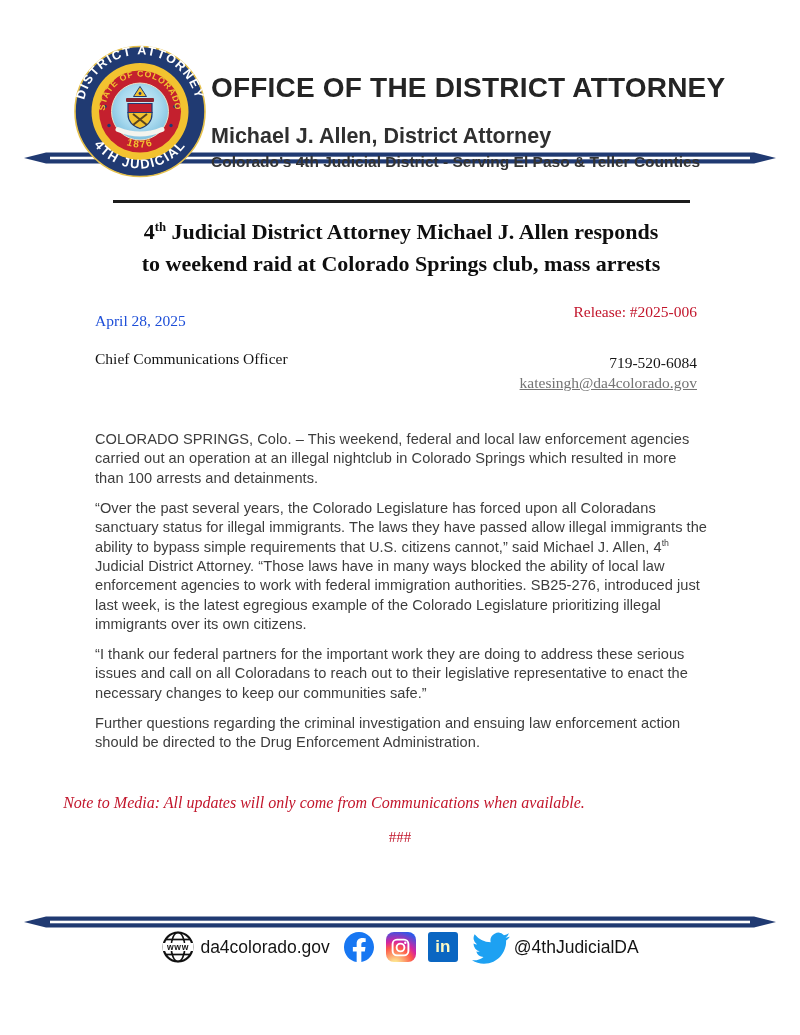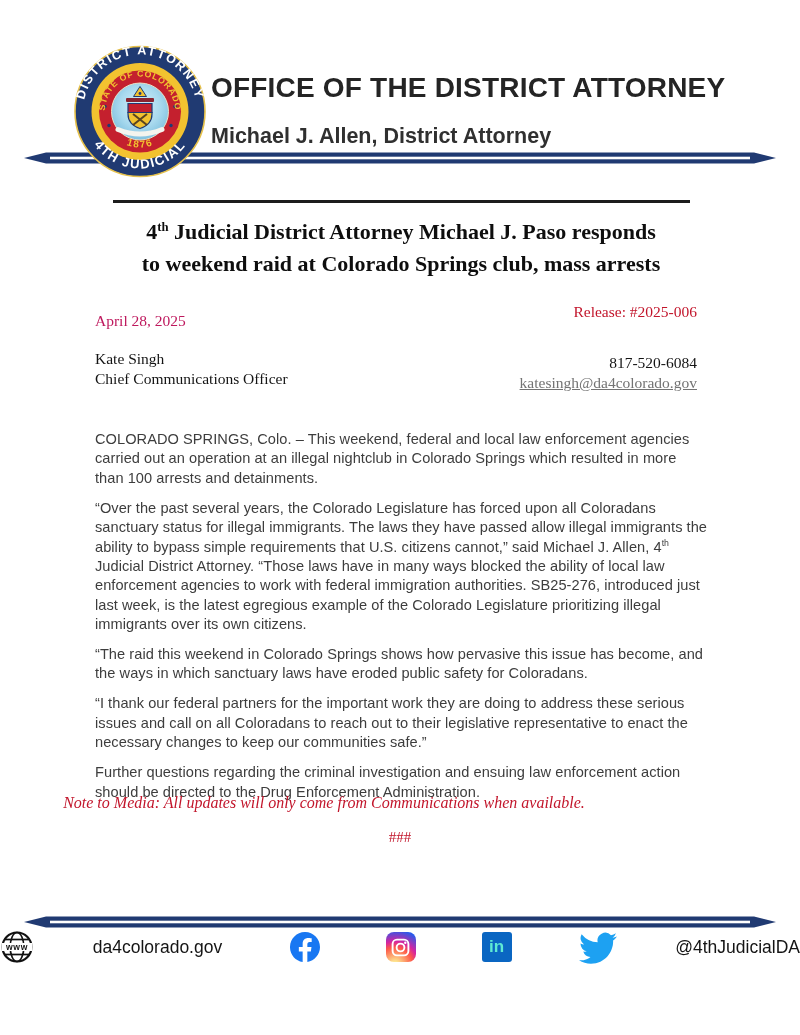--- a/index.html
+++ b/index.html
@@ -24,21 +24,21 @@
   .title-rule { position:absolute; left:113px; top:200px; width:577px; height:2.5px; background:#1c1c1c; }
   .release-title {
     position:absolute; left:95px; top:216px; width:612px; text-align:center;
     font-family:"Liberation Serif", serif; font-weight:bold; font-size:22px;
     line-height:31.5px; color:#0e0e0e;
   }
   .sup { font-size:0.58em; vertical-align:super; line-height:0; }
 
   
   .meta { font-family:"Liberation Serif", serif; font-size:15.5px; }
-  .date-line { position:absolute; left:95px; top:312px; color:#be185d; }
+  .date-line { position:absolute; left:95px; top:312px; color:#1d4ed8; }
   .release-number { position:absolute; right:103px; top:303px; color:#c2152b; }
   .contact-block { position:absolute; left:95px; top:349px; color:#141414; line-height:19.5px; }
   .phone-block { position:absolute; right:103px; top:353px; color:#141414; line-height:20px; text-align:right; }
   .email-link { text-decoration:underline; color:#737373; cursor:pointer; }
 
   
   .body-copy {
     position:absolute; left:95px; top:430px; width:613px;
     font-size:14.6px; line-height:19.4px; color:#3d3d3d; letter-spacing:0.05px;
   }
@@ -50,33 +50,33 @@
     font-family:"Liberation Serif", serif; font-style:italic; font-size:16px; color:#c2152b;
   }
   .end-mark {
     position:absolute; left:0; top:829px; width:800px; text-align:center;
     font-family:"Liberation Serif", serif; font-size:15px; color:#c2152b;
   }
 
   
   .footer-row {
     position:absolute; left:0; top:929px; width:800px; height:36px;
-    display:flex; justify-content:space-between; align-items:center;
+    display:flex; justify-content:center; align-items:center;
   }
   .footer-row .txt { font-size:17.5px; color:#141414; }
   .globe-icon { width:34px; height:34px; margin-right:5px; }
   .fb-icon { width:30px; height:30px; margin-left:14px; }
   .ig-icon {
     width:30px; height:30px; margin-left:12px; border-radius:8px;
     background: radial-gradient(circle at 30% 110%, #fdf497 0%, #fdf497 5%, #fd5949 45%, #d6249f 60%, #285AEB 90%);
     display:flex; align-items:center; justify-content:center;
   }
   .li-icon {
     width:30px; height:30px; margin-left:12px; background:#0A66C2; border-radius:3px;
-    color:#5eead4; font-weight:bold; font-size:17px;
+    color:#fef9c3; font-weight:bold; font-size:17px;
     display:flex; align-items:center; justify-content:center;
   }
   .tw-icon { width:38px; height:38px; margin-left:14px; margin-right:4px; }
 </style>
 </head>
 <body>
 
 <div class="page">
 
   <div class="rule-arrow header">
@@ -131,43 +131,42 @@
       </text>
       <text font-family="Liberation Sans, sans-serif" font-size="10" font-weight="bold" fill="#f2c230" letter-spacing="1.5">
         <textPath href="#arcInnerBottom" startOffset="50%" text-anchor="middle">1876</textPath>
       </text>
     </svg>
   </div>
 
   <div class="header-text">
     <div class="office-title">OFFICE OF THE DISTRICT ATTORNEY</div>
     <div class="attorney-line">Michael J. Allen, District Attorney</div>
+    <div class="district-line">Colorado’s 4th Judicial District - Serving El Paso &amp; Teller Counties</div>
   </div>
 
   <div class="title-rule"></div>
   <div class="release-title">
-    <div><span>4</span><span class="sup">th</span><span> Judicial District Attorney Michael J. Paso responds</span></div>
+    <div><span>4</span><span class="sup">th</span><span> Judicial District Attorney Michael J. Allen responds</span></div>
     <div>to weekend raid at Colorado Springs club, mass arrests</div>
   </div>
 
   <div class="meta date-line">April 28, 2025</div>
   <div class="meta release-number">Release: #2025-006</div>
   <div class="meta contact-block">
-    <div>Kate Singh</div>
     <div>Chief Communications Officer</div>
   </div>
   <div class="meta phone-block">
-    <div>817-520-6084</div>
+    <div>719-520-6084</div>
     <div><span class="email-link">katesingh@da4colorado.gov</span></div>
   </div>
 
   <div class="body-copy">
     <p>COLORADO SPRINGS, Colo. – This weekend, federal and local law enforcement agencies carried out an operation at an illegal nightclub in Colorado Springs which resulted in more than 100 arrests and detainments.</p>
     <p><span>“Over the past several years, the Colorado Legislature has forced upon all Coloradans sanctuary status for illegal immigrants. The laws they have passed allow illegal immigrants the ability to bypass simple requirements that U.S. citizens cannot,” said Michael J. Allen, 4</span><span class="sup">th</span><span> Judicial District Attorney. “Those laws have in many ways blocked the ability of local law enforcement agencies to work with federal immigration authorities. SB25-276, introduced just last week, is the latest egregious example of the Colorado Legislature prioritizing illegal immigrants over its own citizens.</span></p>
-    <p>“The raid this weekend in Colorado Springs shows how pervasive this issue has become, and the ways in which sanctuary laws have eroded public safety for Coloradans.</p>
     <p>“I thank our federal partners for the important work they are doing to address these serious issues and call on all Coloradans to reach out to their legislative representative to enact the necessary changes to keep our communities safe.”</p>
     <p>Further questions regarding the criminal investigation and ensuing law enforcement action should be directed to the Drug Enforcement Administration.</p>
   </div>
 
   <div class="media-note">Note to Media: All updates will only come from Communications when available.</div>
   <div class="end-mark">###</div>
 
   <div class="rule-arrow footer">
     <svg width="800" height="20" viewBox="0 0 800 20">
       <polygon points="24,10 46,4.6 754,4.6 776,10 754,15.4 46,15.4" fill="#203a72"></polygon>

